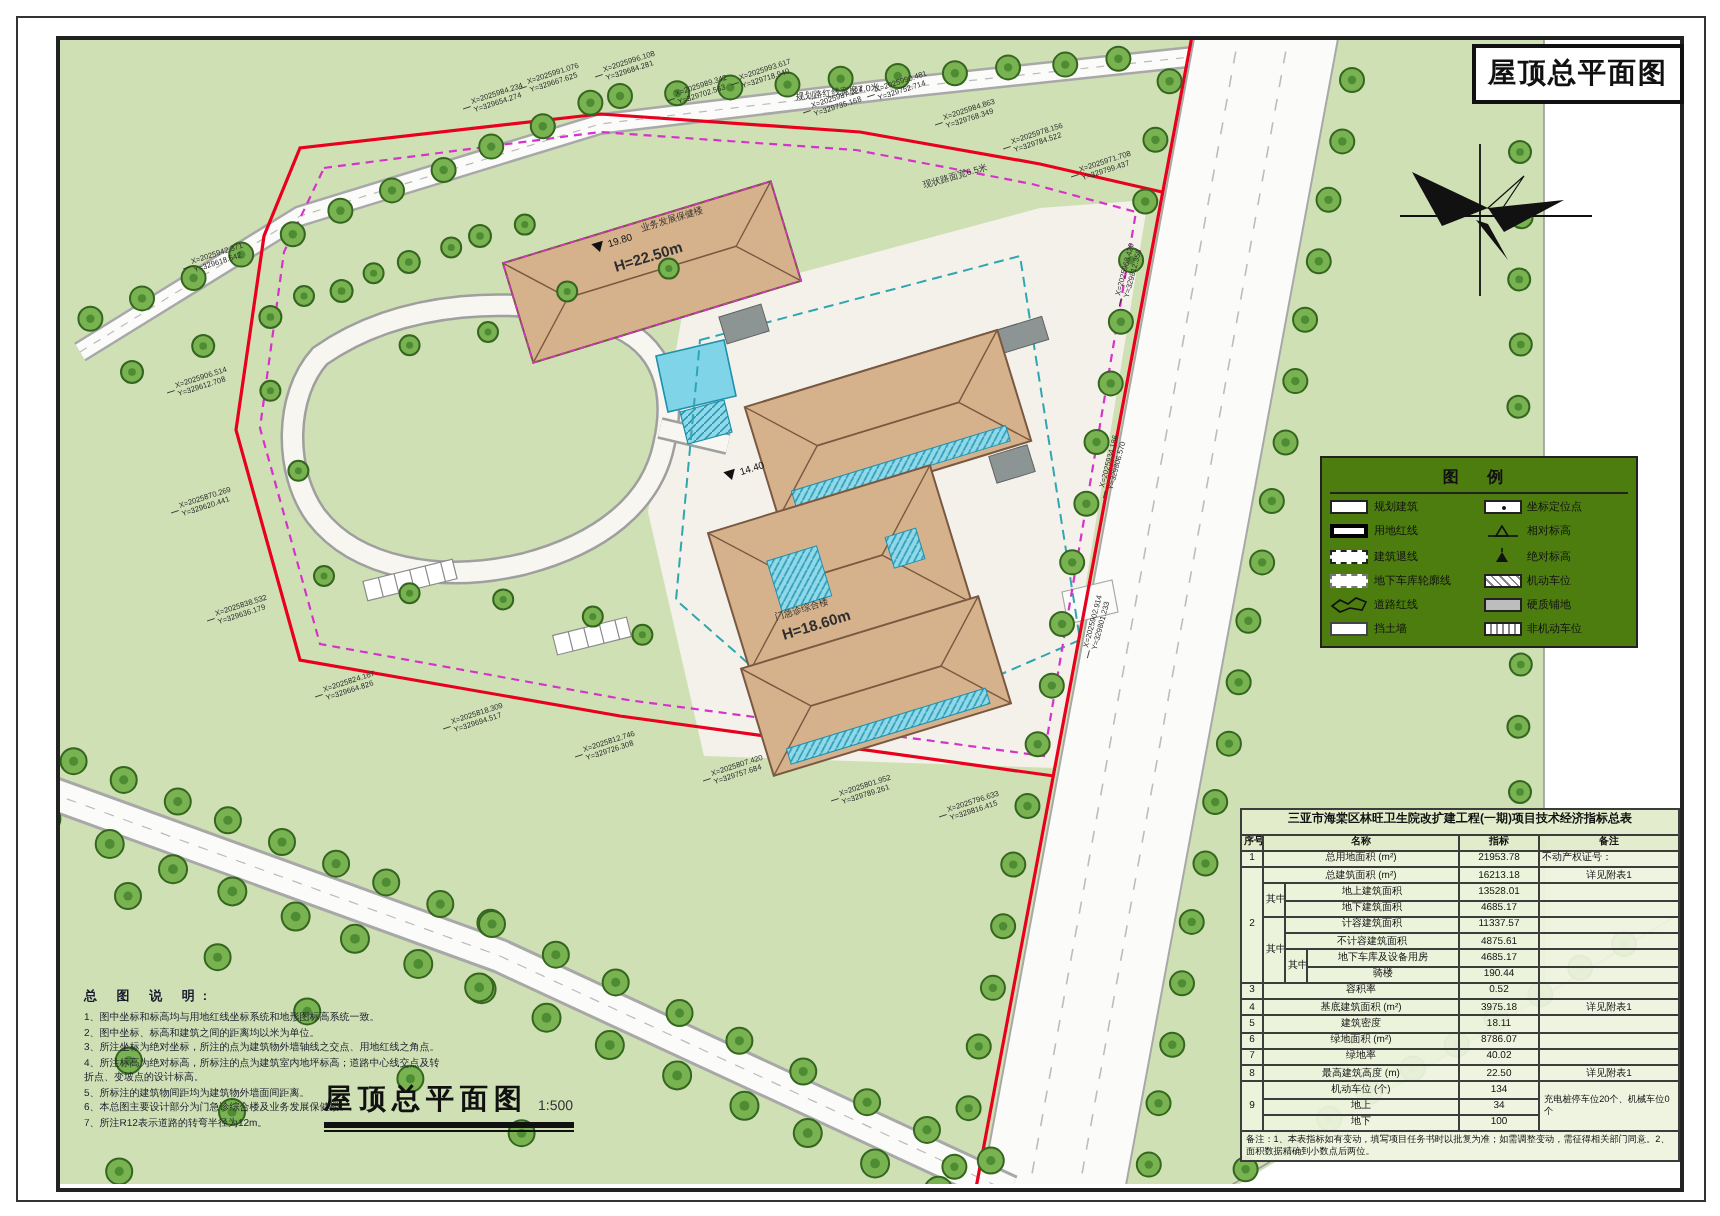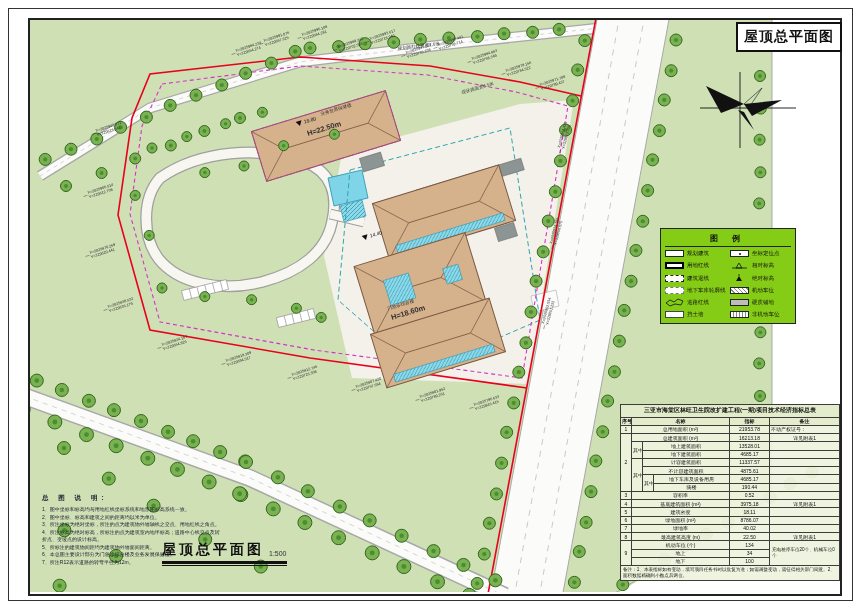--- a/index.html
+++ b/index.html
@@ -9,21 +9,21 @@
   #frame-outer{position:absolute;left:8px;top:8px;width:843px;height:591px;border:1px solid #333;}
   #frame-inner{position:absolute;left:28px;top:18px;width:810px;height:574px;border:2px solid #222;}
   #map-svg{position:absolute;left:28px;top:18px;width:810px;height:574px;}
 
   
   #title-box{position:absolute;left:736px;top:22px;width:102px;height:26px;background:#fff;
     border:2px solid #111;display:flex;align-items:center;justify-content:center;
     font-size:14px;font-weight:bold;letter-spacing:1px;z-index:30;}
 
   
-  #legend{position:absolute;left:660px;top:228px;width:136px;background:#84cc16;
+  #legend{position:absolute;left:660px;top:228px;width:159px;background:#4d7c0f;
     border:1.2px solid #222;z-index:25;padding:4px 4px 5px 4px;box-sizing:border-box;}
   #legend .lg-title{text-align:center;font-size:8px;font-weight:bold;letter-spacing:6px;
     border-bottom:1px solid #222;padding-bottom:2px;margin-bottom:3px;}
   #legend .lg-grid{display:grid;grid-template-columns:1fr 1fr;column-gap:4px;row-gap:4px;}
   .lg-item{display:flex;align-items:center;gap:3px;}
   .lg-item .lb{font-size:5.5px;white-space:nowrap;}
   .sw{width:19px;height:7px;display:inline-block;background:#fff;border:0.8px solid #222;box-sizing:border-box;flex:none;}
   .sw-bold{border:2.2px solid #000;}
   .sw-dash{border:1px dashed #222;}
   .sw-dash2{border:0.8px dashed #777;}

